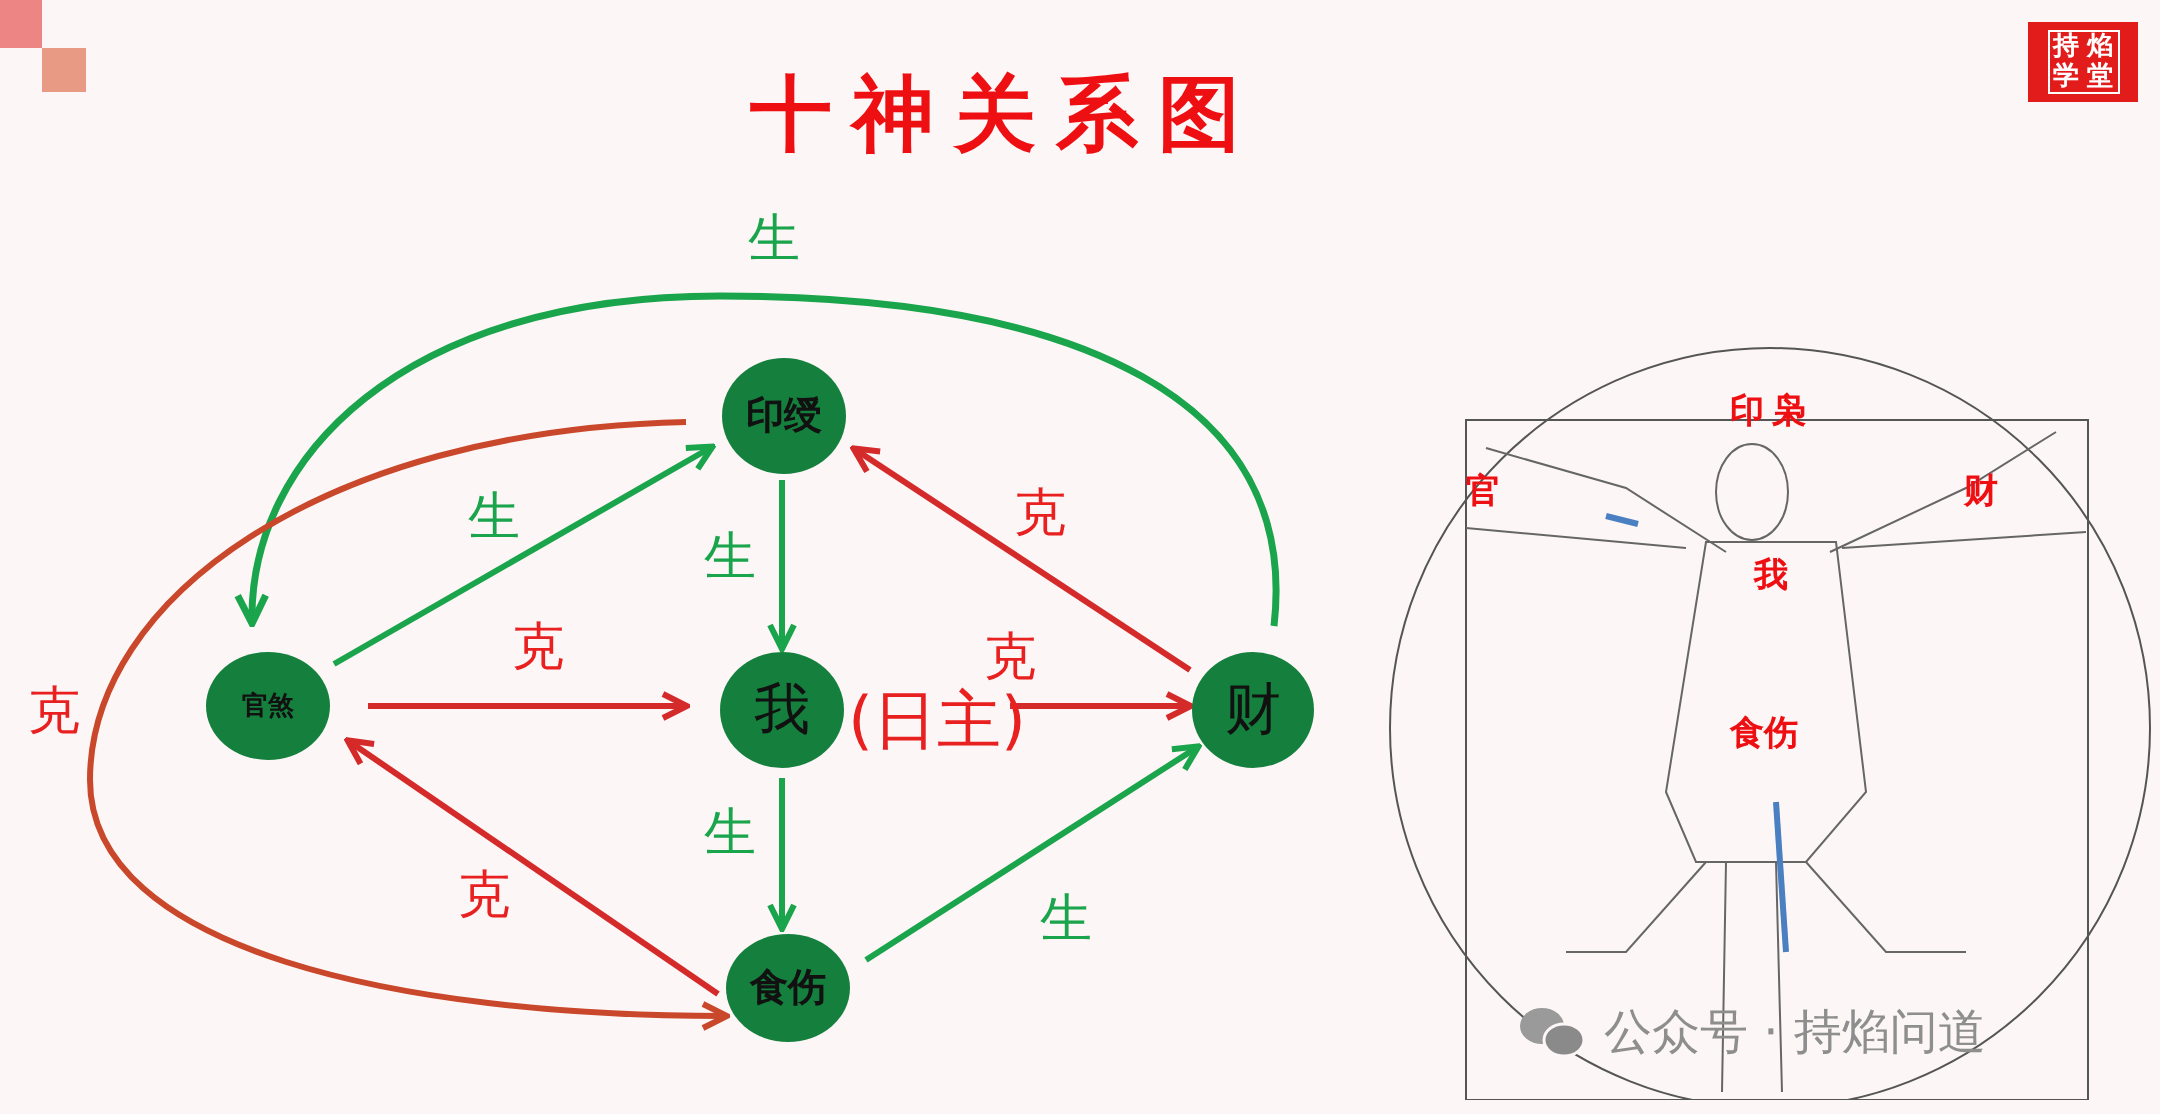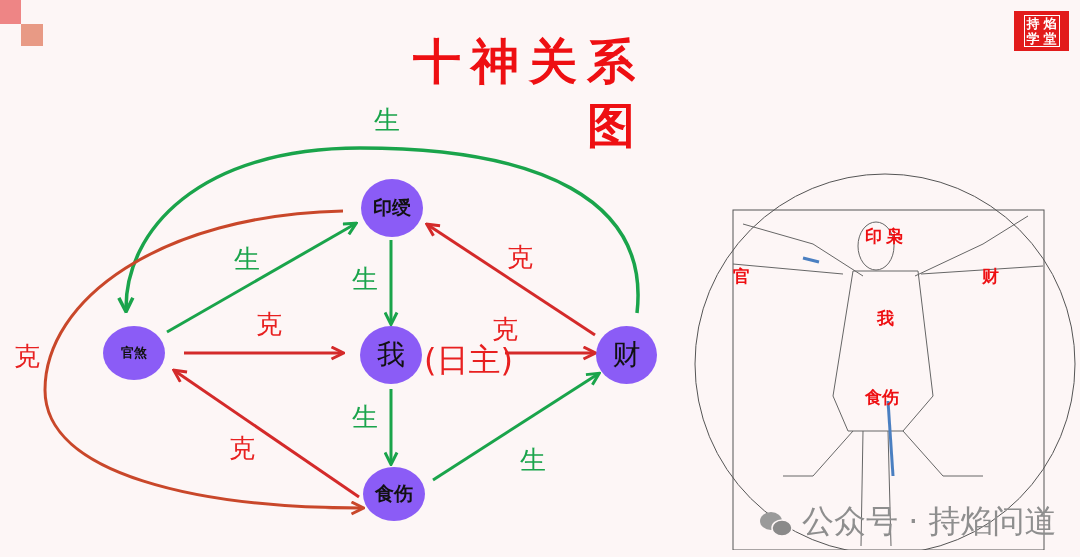--- a/index.html
+++ b/index.html
@@ -4,46 +4,46 @@
 <style>
   html, body { margin:0; padding:0; }
   body {
     width:1080px; height:557px; overflow:hidden; position:relative;
     background:#fdf6f6;
     font-family:"DejaVu Sans", sans-serif;
   }
   .deco-sq1 { position:absolute; left:0; top:0; width:21px; height:24px; background:#ee8585; }
   .deco-sq2 { position:absolute; left:21px; top:24px; width:22px; height:22px; background:#e89a85; }
   .title {
-    position:absolute; left:375px; top:30px; width:270px; text-align:right;
-    font-family:"DejaVu Serif", serif; font-weight:bold; font-size:48px;
+    position:absolute; left:375px; top:30px; width:270px; text-align:left;
+    font-family:"DejaVu Serif", serif; font-weight:bold; font-size:41px;
     letter-spacing:10px; color:#ee0f12;
   }
   .logo {
     position:absolute; left:1014px; top:11px; width:55px; height:40px; background:#e21b1b;
     display:flex; align-items:center; justify-content:center; flex-wrap:wrap;
   }
   .logo-inner {
     width:34px; height:30px; border:1px solid #fff; color:#fff; font-size:13px; line-height:15px;
     display:grid; grid-template-columns:1fr 1fr; text-align:center; font-weight:bold;
   }
   svg.diagram { position:absolute; left:0; top:0; }
   .node {
-    position:absolute; border-radius:50%; background:#8b5cf6;
+    position:absolute; border-radius:50%; background:#15803d;
     display:flex; align-items:center; justify-content:center;
     font-weight:bold; color:#111;
   }
   .lbl { position:absolute; font-size:26px; line-height:1; }
   .sheng { color:#1aa44b; }
   .ke { color:#e82020; }
   .rizhu { position:absolute; left:424px; top:339px; font-size:32px; color:#e82020; }
   .figure { position:absolute; left:693px; top:146px; width:383px; height:404px; }
-  .fig-lbl { position:absolute; font-family:"DejaVu Serif", serif; font-weight:bold; color:#ee0f12; font-size:17px;margin-top:31px; }
+  .fig-lbl { position:absolute; font-family:"DejaVu Serif", serif; font-weight:bold; color:#ee0f12; font-size:17px; }
   .watermark {
-    position:absolute; left:758px; top:500px; font-size:32px; color:#8e8e8e;
+    position:absolute; left:758px; top:500px; font-size:24px; color:#8e8e8e;
     display:flex; align-items:center; gap:8px;
   }
   .wm-icon { width:36px; height:28px; position:relative; }
 </style>
 </head>
 <body>
 
 <div class="deco-sq1"></div>
 <div class="deco-sq2"></div>
 

